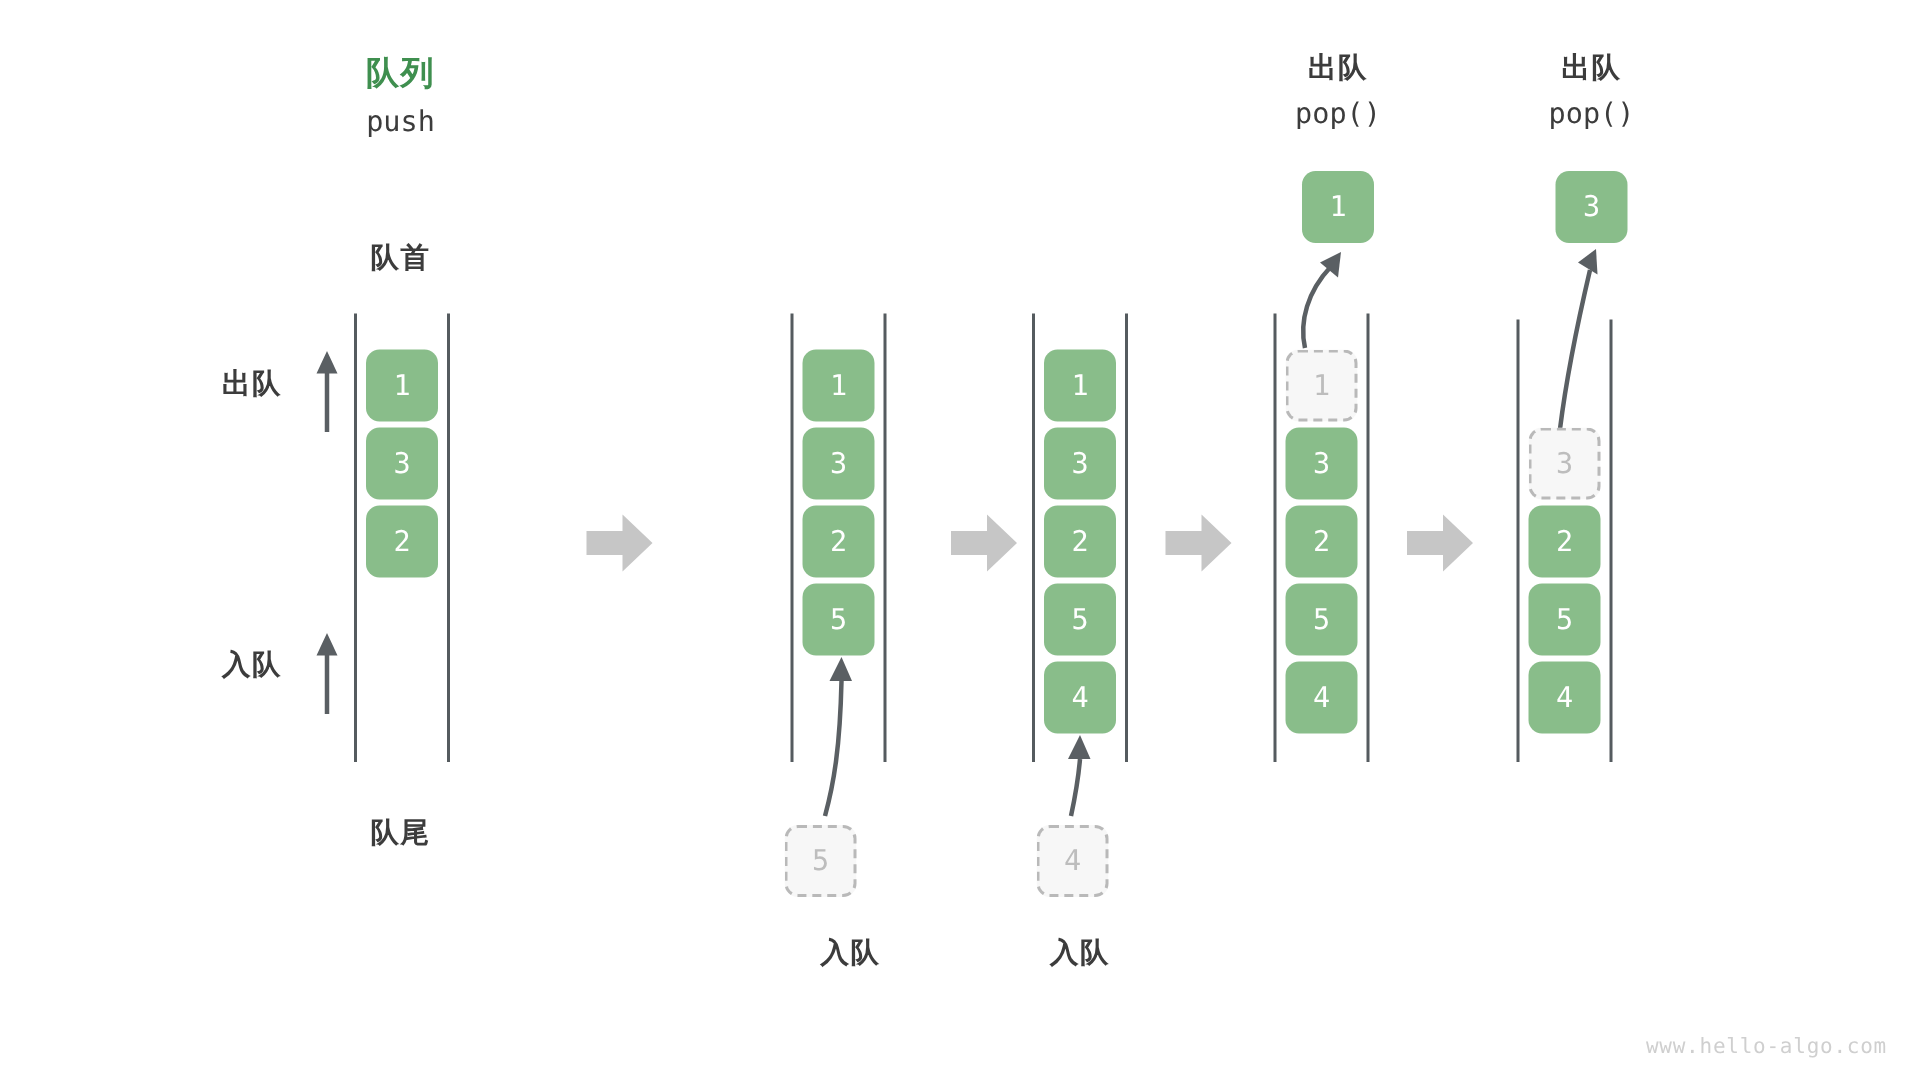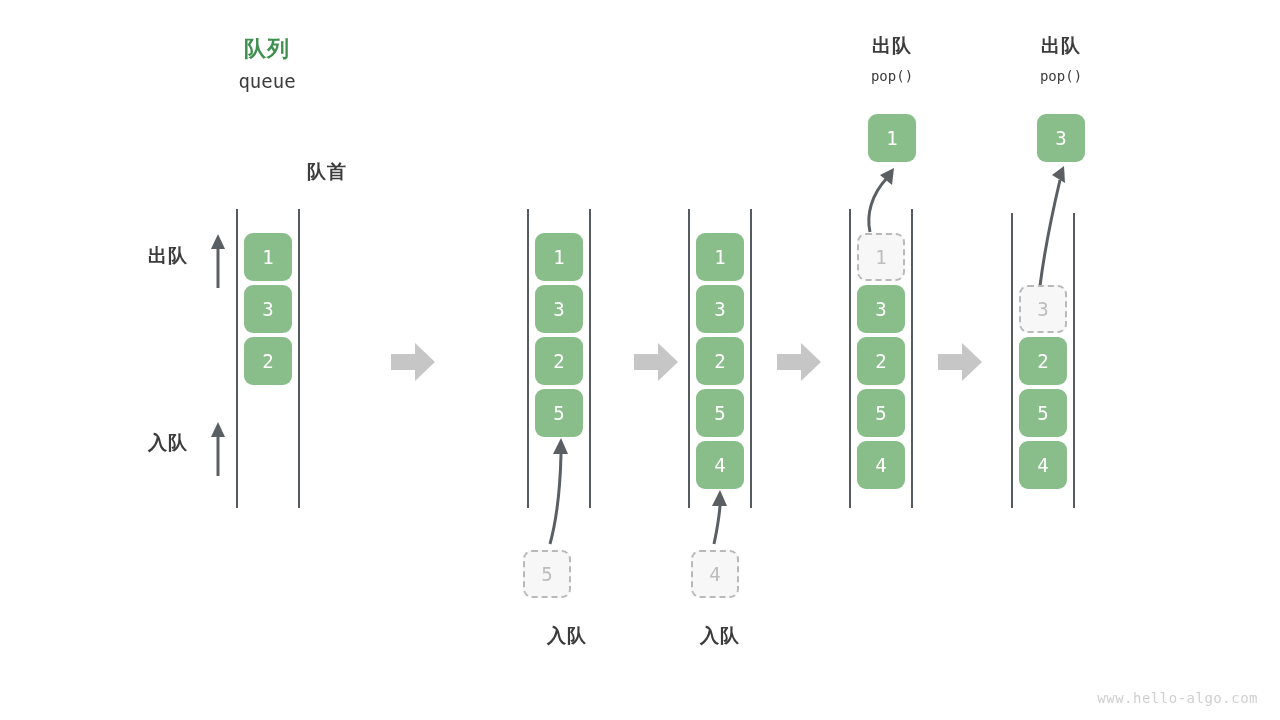--- a/index.html
+++ b/index.html
@@ -65,21 +65,21 @@
   }
   .op-cap .op-cn {
     font-weight: bold;
     font-size: 19px;
     color: #3c3c3c;
     letter-spacing: 1px;
     line-height: 30px;
   }
   .op-cap .op-code {
     font-family: "DejaVu Sans Mono", "Liberation Mono", monospace;
-    font-size: 14px;
+    font-size: 19px;
     color: #3c3c3c;
     line-height: 32px;
   }
   .op-cap .op-code .num { color: #3f8f4f; font-weight: bold; }
 
   
   .rail {
     position: absolute;
     width: 0;
     border-left: 2px solid #555b5f;
@@ -126,23 +126,24 @@
   }
 
   svg { overflow: visible; }
 </style>
 </head>
 <body>
 
 <div id="stage">
 
   <div class="abs title-cn" style="left:187px; top:34px; width:160px;">队列</div>
-  <div class="abs title-en" style="left:187px; top:70px; width:160px;">queue</div>
-
-  <div class="abs head-label" style="left:187px; top:159px; width:160px;text-align:right;">队首</div>
+  <div class="abs title-en" style="left:187px; top:70px; width:160px;">push</div>
+
+  <div class="abs head-label" style="left:187px; top:159px; width:160px;">队首</div>
+  <div class="abs head-label" style="left:187px; top:542px; width:160px;">队尾</div>
 
   <div class="abs side-label" style="left:148px; top:243px;">出队</div>
   <svg class="abs" style="left:205px; top:232px;" width="26" height="58">
     <line x1="13" y1="56" x2="13" y2="14" stroke="#5a5f63" stroke-width="3"></line>
     <path d="M13 2 L20 17 L6 17 Z" fill="#5a5f63"></path>
   </svg>
 
   <div class="abs side-label" style="left:148px; top:430px;">入队</div>
   <svg class="abs" style="left:205px; top:420px;" width="26" height="58">
     <line x1="13" y1="56" x2="13" y2="14" stroke="#5a5f63" stroke-width="3"></line>

